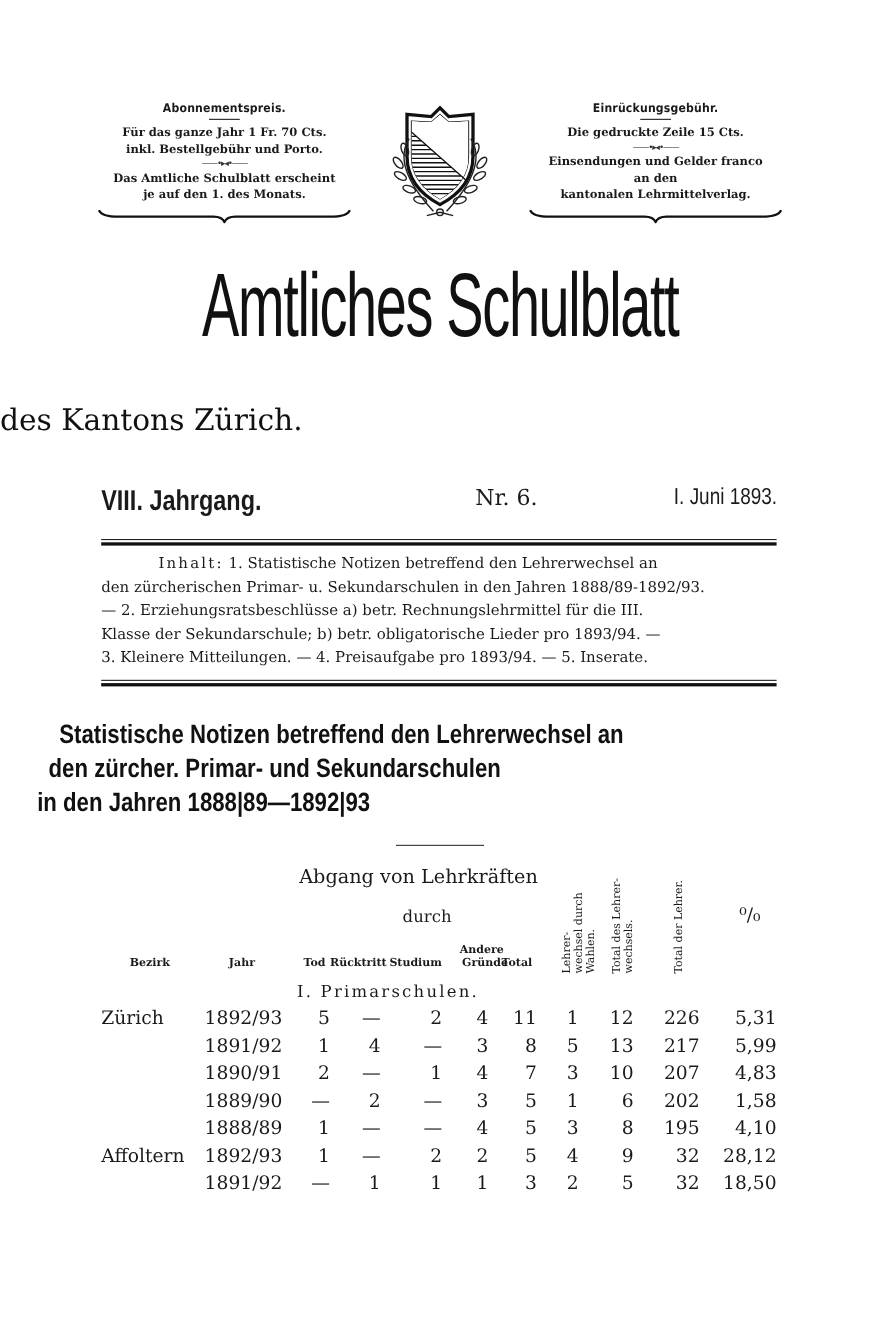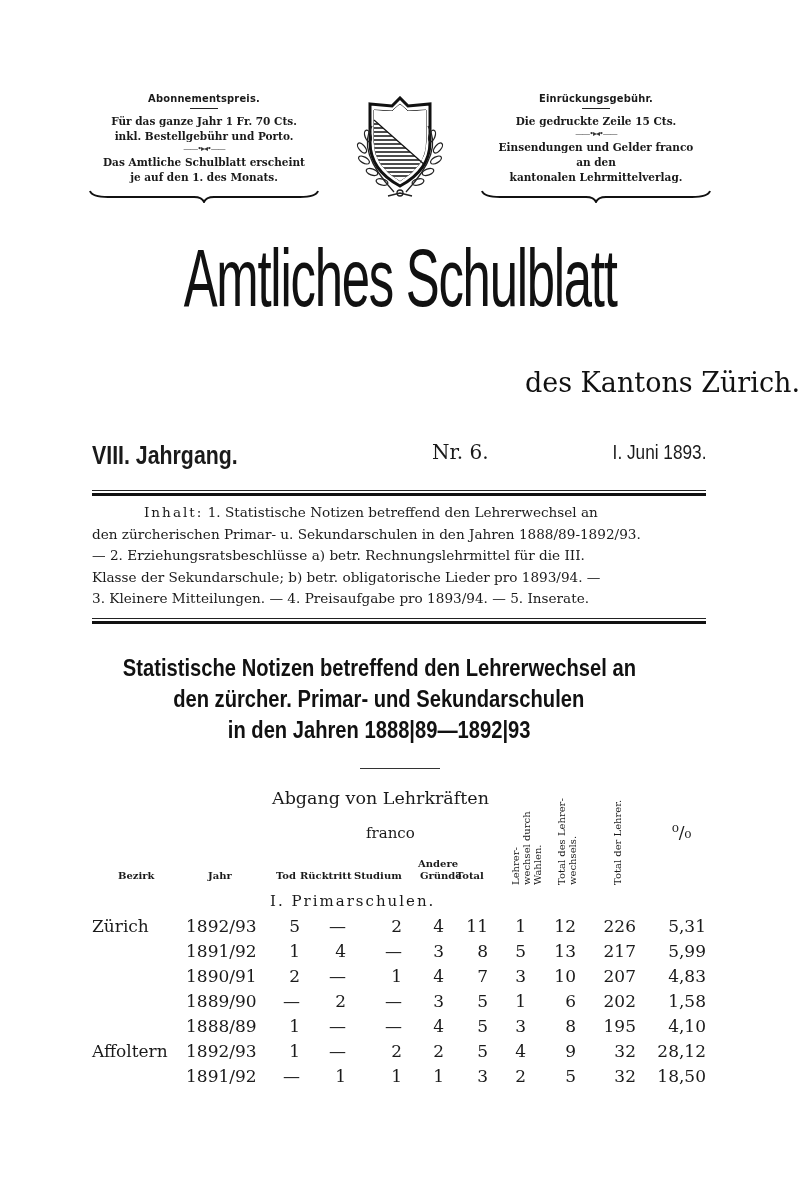--- a/index.html
+++ b/index.html
@@ -24,21 +24,21 @@
   .arms { position:absolute; left:336px; top:96px; width:128px; height:104px; }
 
   
   .main-title {
     position:absolute; left:0; top:228px; width:800px; text-align:center;
     font-family:"Liberation Sans", sans-serif; font-size:82px; line-height:100px;
     letter-spacing:-2px; color:#111;
   }
   .main-title span { display:inline-block; transform:scaleX(0.62); transform-origin:center; }
   .subtitle {
-    position:absolute; left:0; top:366px; width:800px; text-align:right;
+    position:absolute; left:0; top:366px; width:800px; text-align:left;
     font-family:"DejaVu Serif", serif; font-size:27px; line-height:34px; color:#111;
   }
   .issue-row { position:absolute; left:92px; top:440px; width:614px; height:30px; font-size:18px; }
   .issue-row .l { position:absolute; left:0; top:0; font-family:"Liberation Sans", sans-serif; font-weight:bold; font-size:26px; }
   .issue-row .l span, .issue-row .r span { display:inline-block; transform:scaleX(0.82); transform-origin:left; }
   .issue-row .r span { transform-origin:right; }
   .issue-row .c { position:absolute; left:340px; top:0; font-family:"DejaVu Serif", serif; font-size:20px; }
   .issue-row .r { position:absolute; right:0; top:0; font-family:"Liberation Sans", sans-serif; font-weight:normal; font-size:21px; }
 
   .dbl-rule { position:absolute; left:92px; width:614px; }
@@ -47,21 +47,21 @@
 
   .contents {
     position:absolute; left:92px; top:502px; width:614px;
     font-family:"DejaVu Serif", serif; font-size:13.6px; line-height:21.5px; text-align:justify;
   }
   .contents .line { white-space:nowrap; display:flex; justify-content:space-between; }
   .contents .indent { padding-left:52px; }
   .contents .spaced { letter-spacing:2px; }
 
   .article-title {
-    position:absolute; left:16px; top:652px; width:726px; text-align:center;
+    position:absolute; left:5px; top:652px; width:726px; 
     font-family:"Liberation Sans", sans-serif; font-weight:bold; font-size:24px; line-height:31px; color:#111;
   }
   .article-title div span { display:inline-block; transform:scaleX(0.84); transform-origin:center; white-space:nowrap; }
   .short-rule { position:absolute; left:360px; top:768px; width:80px; height:1px; background:#333; }
 
   
   .th { position:absolute; font-family:"DejaVu Serif", serif; color:#1a1a1a; }
   .th-main { left:272px; top:788px; font-size:17.5px; }
   .th-durch { left:366px; top:824px; font-size:15px; }
   .th-small { font-size:10px; font-weight:bold; }
@@ -186,21 +186,21 @@
   </div>
 
   <div class="article-title">
     <div><span>Statistische Notizen betreffend den Lehrerwechsel an</span></div>
     <div><span>den zürcher. Primar- und Sekundarschulen</span></div>
     <div><span>in den Jahren 1888|89—1892|93</span></div>
   </div>
   <div class="short-rule"></div>
 
   <div class="th th-main">Abgang von Lehrkräften</div>
-  <div class="th th-durch">franco</div>
+  <div class="th th-durch">durch</div>
 
   <div class="th th-small" style="left:118px; top:870px;">Bezirk</div>
   <div class="th th-small" style="left:208px; top:870px;">Jahr</div>
   <div class="th th-small" style="left:276px; top:870px;">Tod</div>
   <div class="th th-small" style="left:300px; top:870px;">Rücktritt</div>
   <div class="th th-small" style="left:354px; top:870px;">Studium</div>
   <div class="th th-small" style="left:418px; top:858px;">Andere</div>
   <div class="th th-small" style="left:420px; top:870px;">Gründe</div>
   <div class="th th-small" style="left:456px; top:870px;">Total</div>
 

